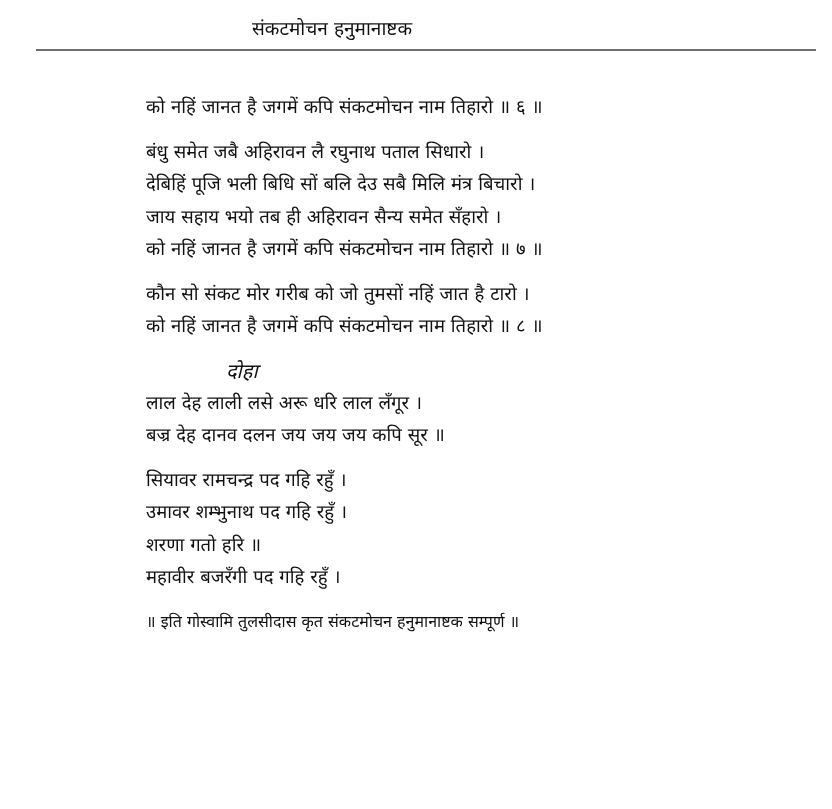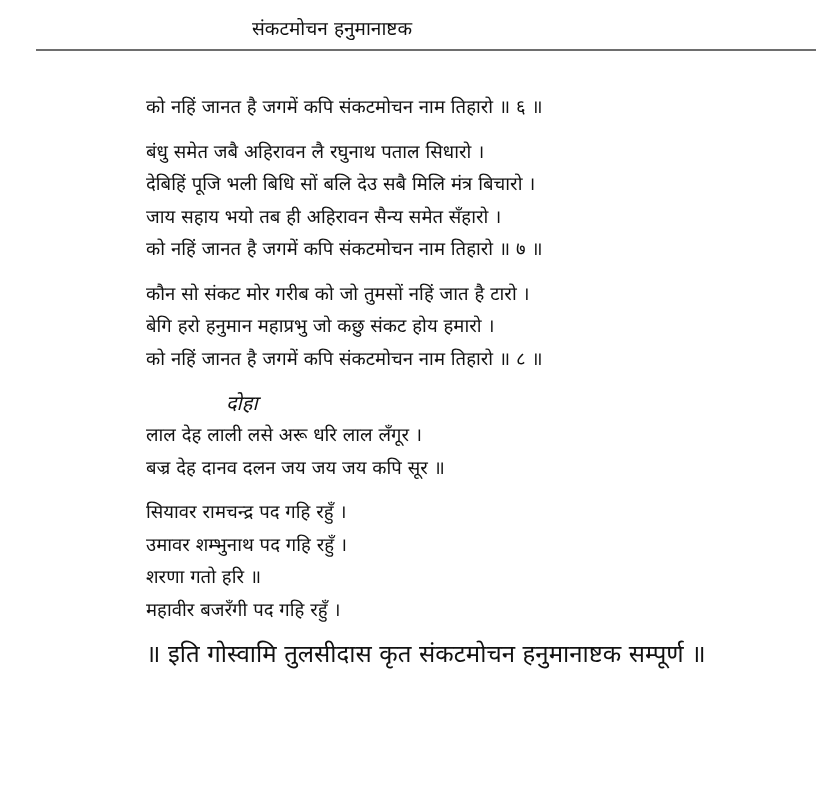--- a/index.html
+++ b/index.html
@@ -48,21 +48,21 @@
       white-space: nowrap;
     }
     .doha-heading {
       font-size: 20px;
       line-height: 32px;
       padding-left: 80px;
       white-space: nowrap;
       font-style: italic;
     }
     .colophon {
-      font-size: 24px;
+      font-size: 16px;
       line-height: 32px;
       white-space: nowrap;
     }
   </style>
 </head>
 <body>
 
 <div class="page-title">संकटमोचन हनुमानाष्टक</div>
 <div class="title-rule"></div>
 
@@ -74,21 +74,20 @@
 
   <div class="stanza">
     <div class="line">बंधु समेत जबै अहिरावन लै रघुनाथ पताल सिधारो ।</div>
     <div class="line">देबिहिं पूजि भली बिधि सों बलि देउ सबै मिलि मंत्र बिचारो ।</div>
     <div class="line">जाय सहाय भयो तब ही अहिरावन सैन्य समेत सँहारो ।</div>
     <div class="line">को नहिं जानत है जगमें कपि संकटमोचन नाम तिहारो ॥ ७ ॥</div>
   </div>
 
   <div class="stanza">
     <div class="line">कौन सो संकट मोर गरीब को जो तुमसों नहिं जात है टारो ।</div>
-    <div class="line">बेगि हरो हनुमान महाप्रभु जो कछु संकट होय हमारो ।</div>
     <div class="line">को नहिं जानत है जगमें कपि संकटमोचन नाम तिहारो ॥ ८ ॥</div>
   </div>
 
   <div class="stanza">
     <div class="doha-heading">दोहा</div>
     <div class="line">लाल देह लाली लसे अरू धरि लाल लँगूर ।</div>
     <div class="line">बज्र देह दानव दलन जय जय जय कपि सूर ॥</div>
   </div>
 
   <div class="stanza">

